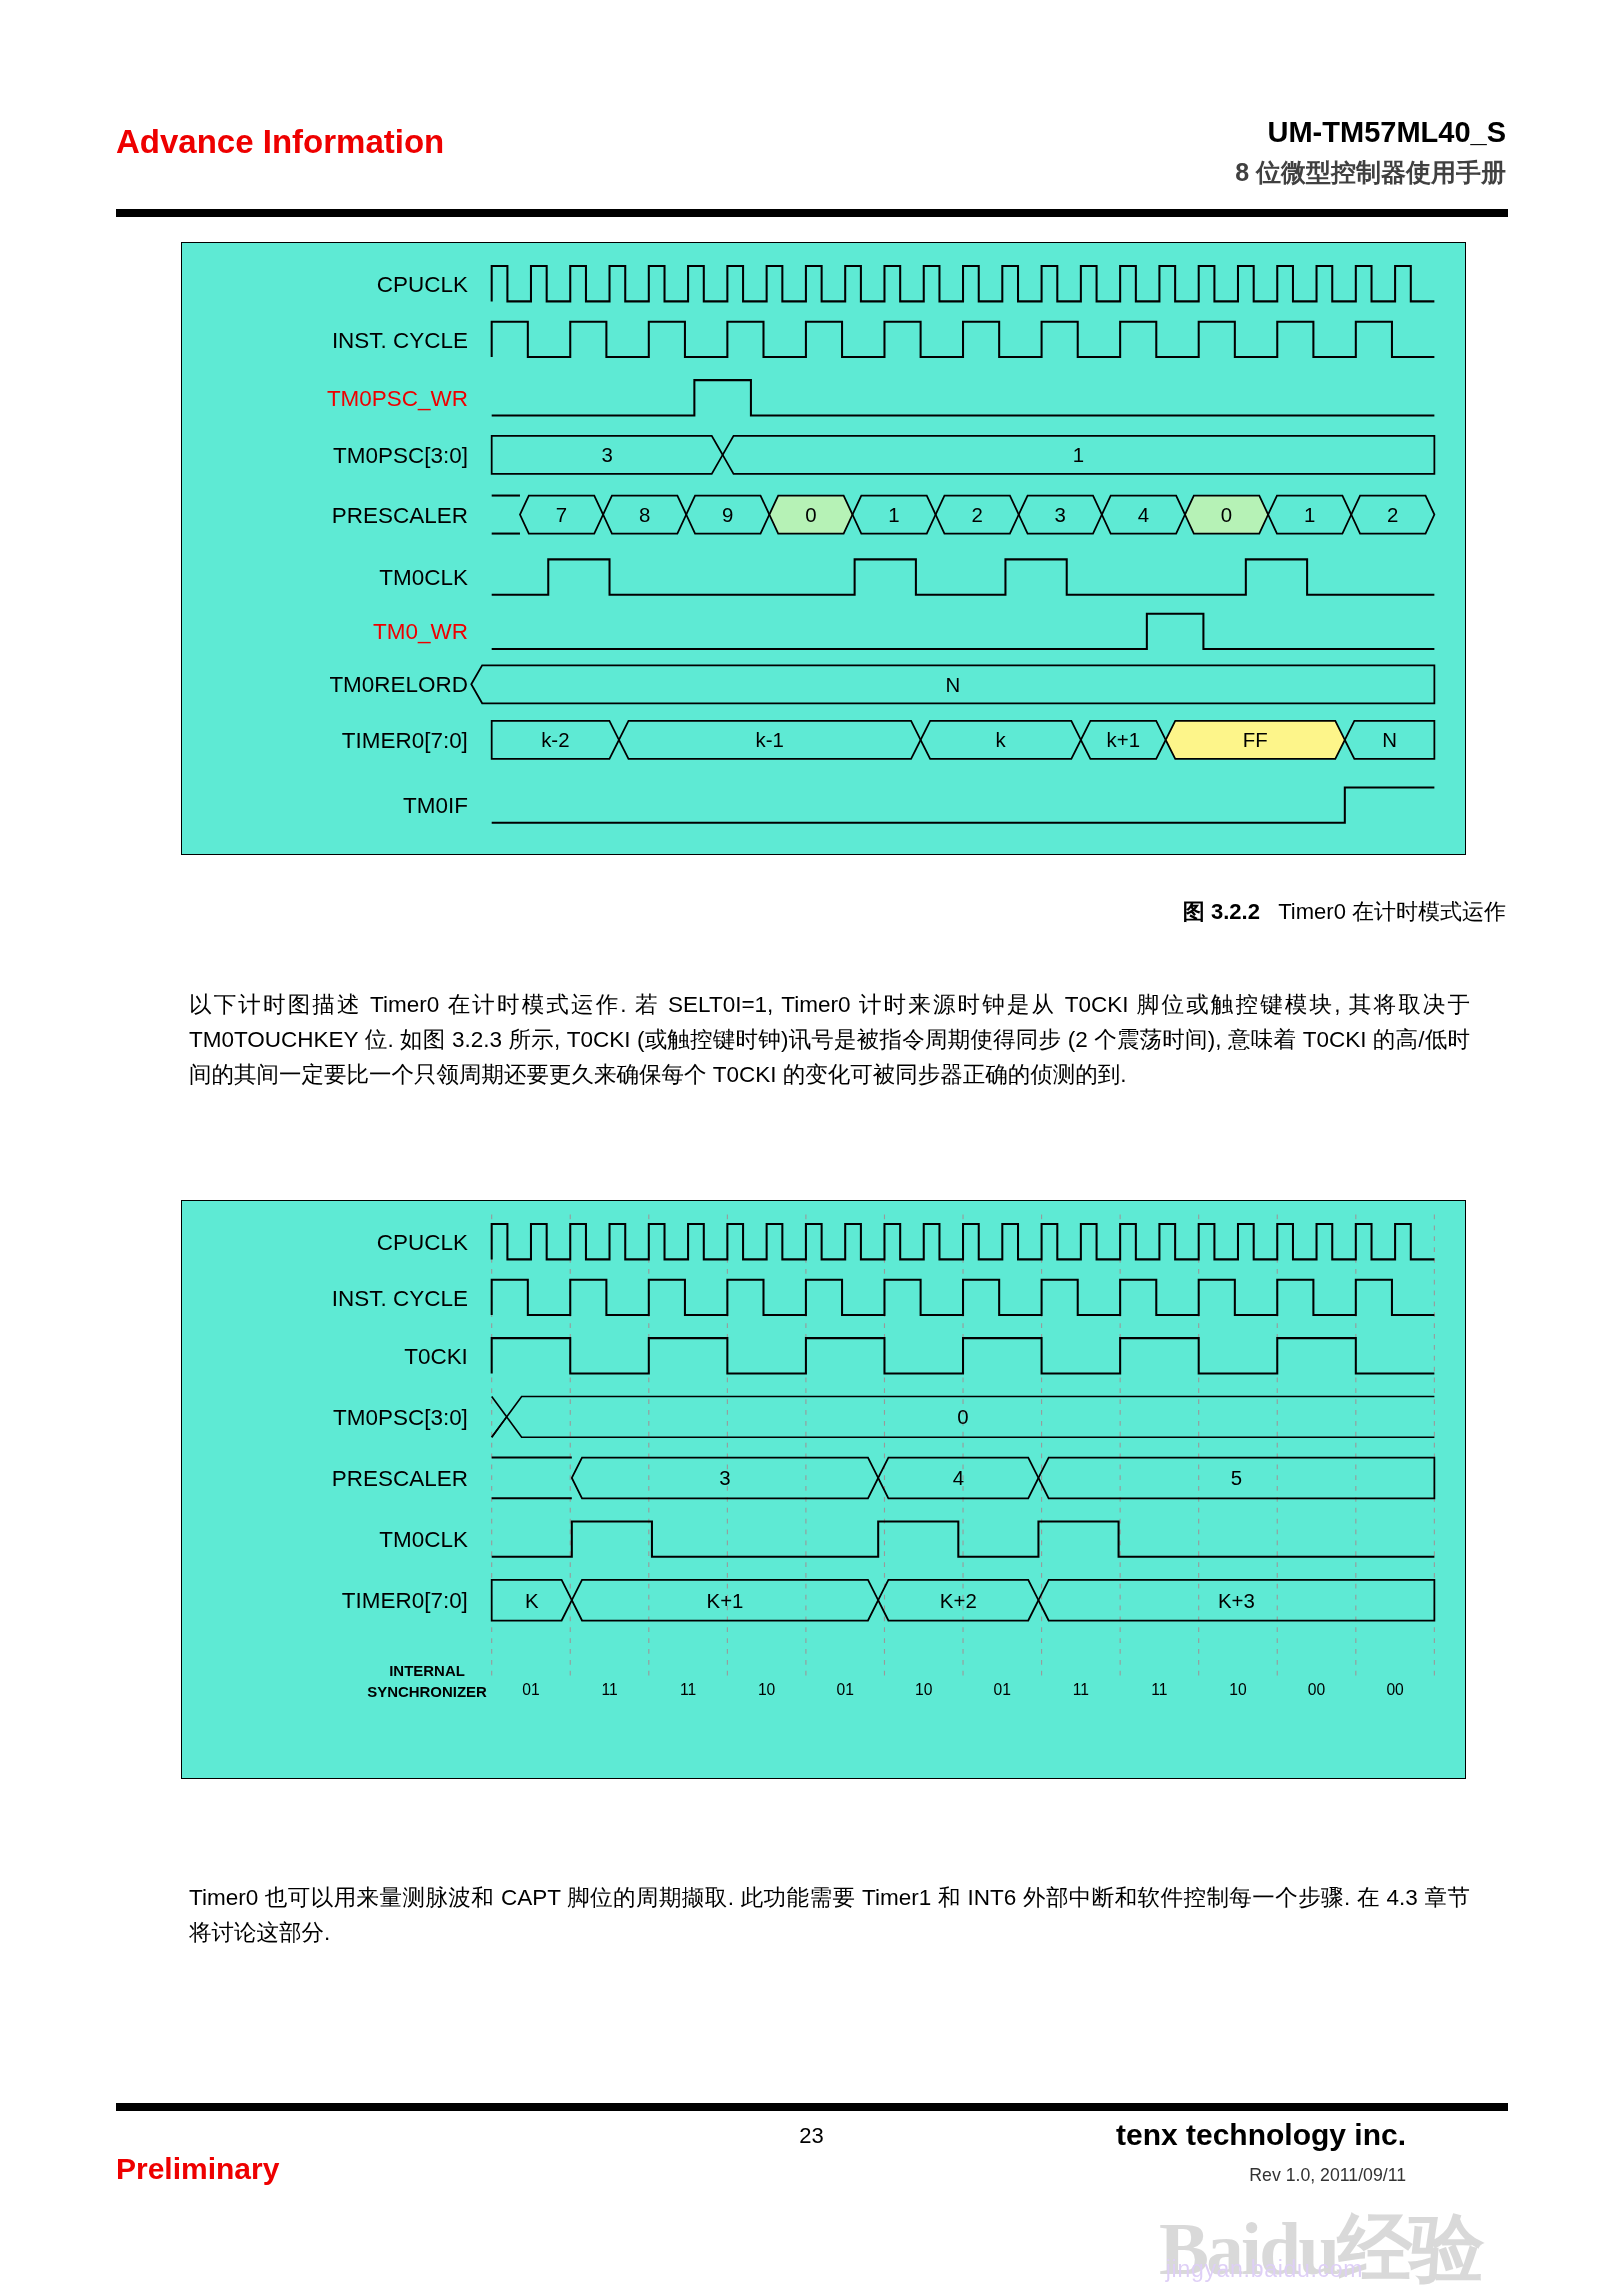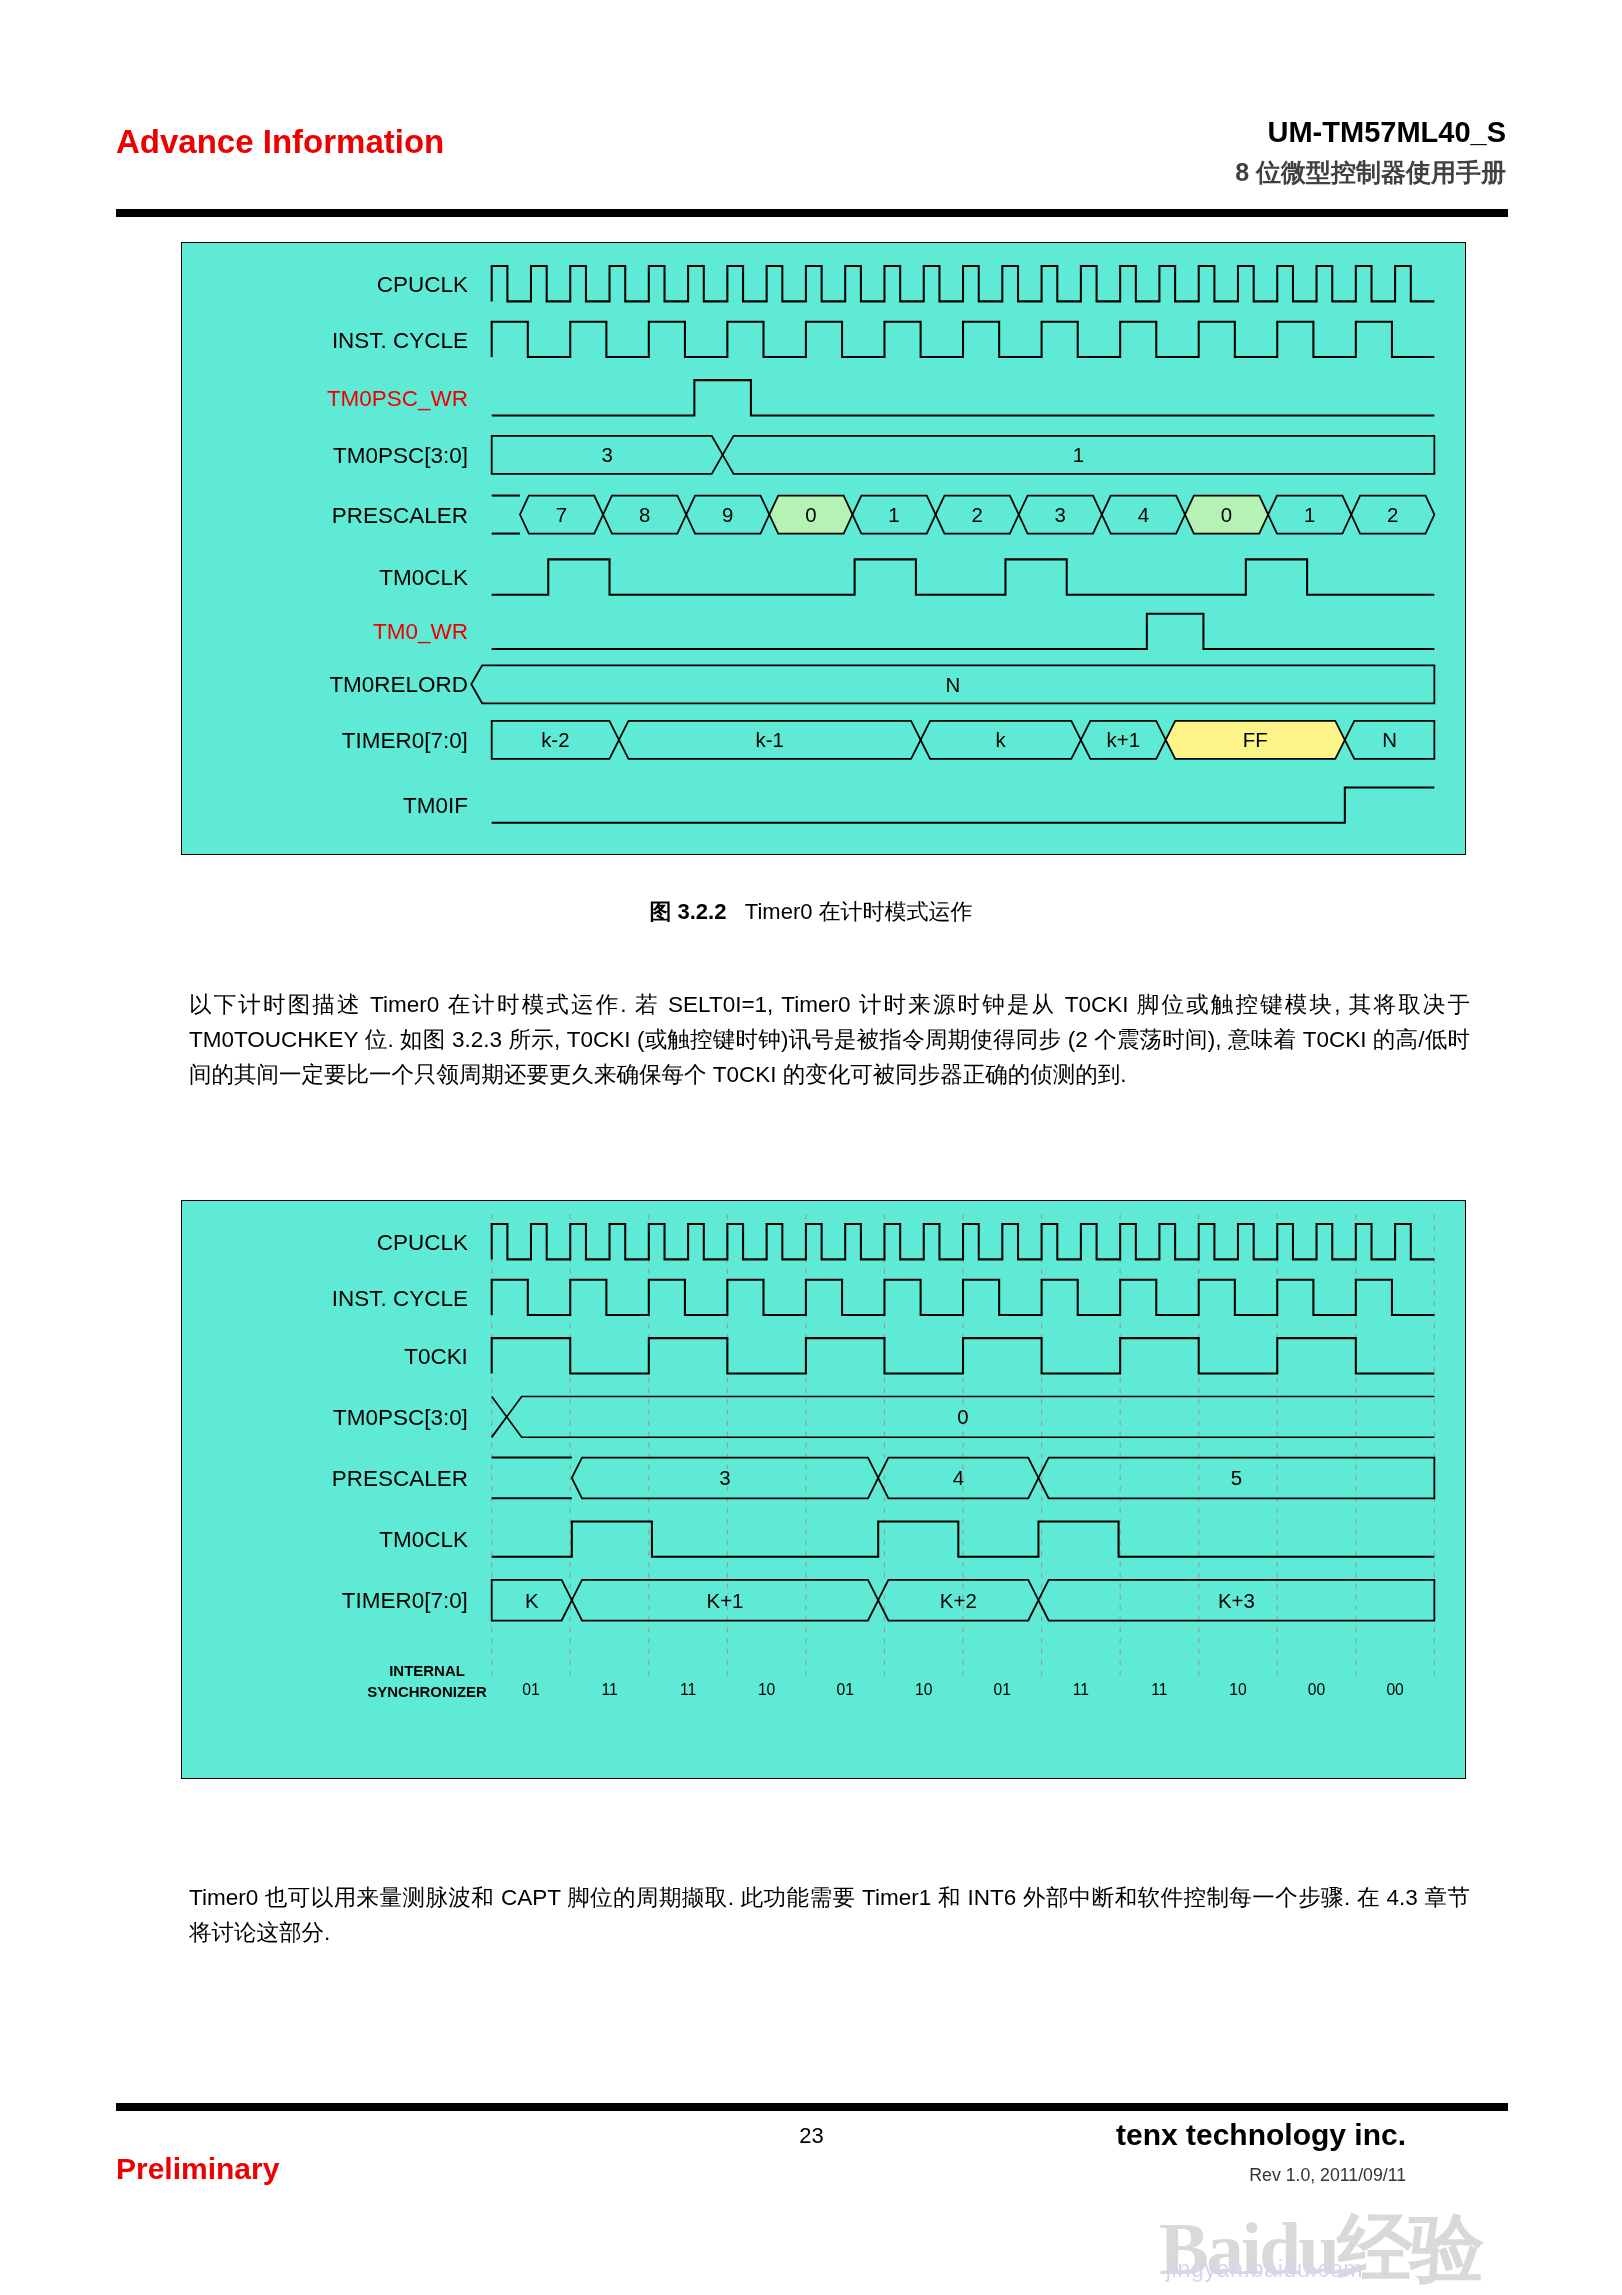--- a/index.html
+++ b/index.html
@@ -42,21 +42,21 @@
   .ln { stroke:#000; stroke-width:3; fill:none; }
   .ln-thin { stroke:#000; stroke-width:2.4; fill:none; }
   .grid { stroke:#999; stroke-width:1.6; fill:none; stroke-dasharray:7 9; }
 
   
   .caption {
     position:absolute; width:1390px; left:116px; text-align:center;
     font-size:22px; color:#000;
   }
   .caption b { font-weight:bold; }
-  #cap1 { top:897px; }
+  #cap1 { top:897px;text-align:right; }
   #cap2 { top:1813px; }
 
   .para {
     position:absolute; left:189px; width:1281px;
     font-size:22.5px; line-height:35px; color:#000; text-align:justify;
   }
   #para1 { top:987px; }
   #para2 { top:1880px; }
 
   

